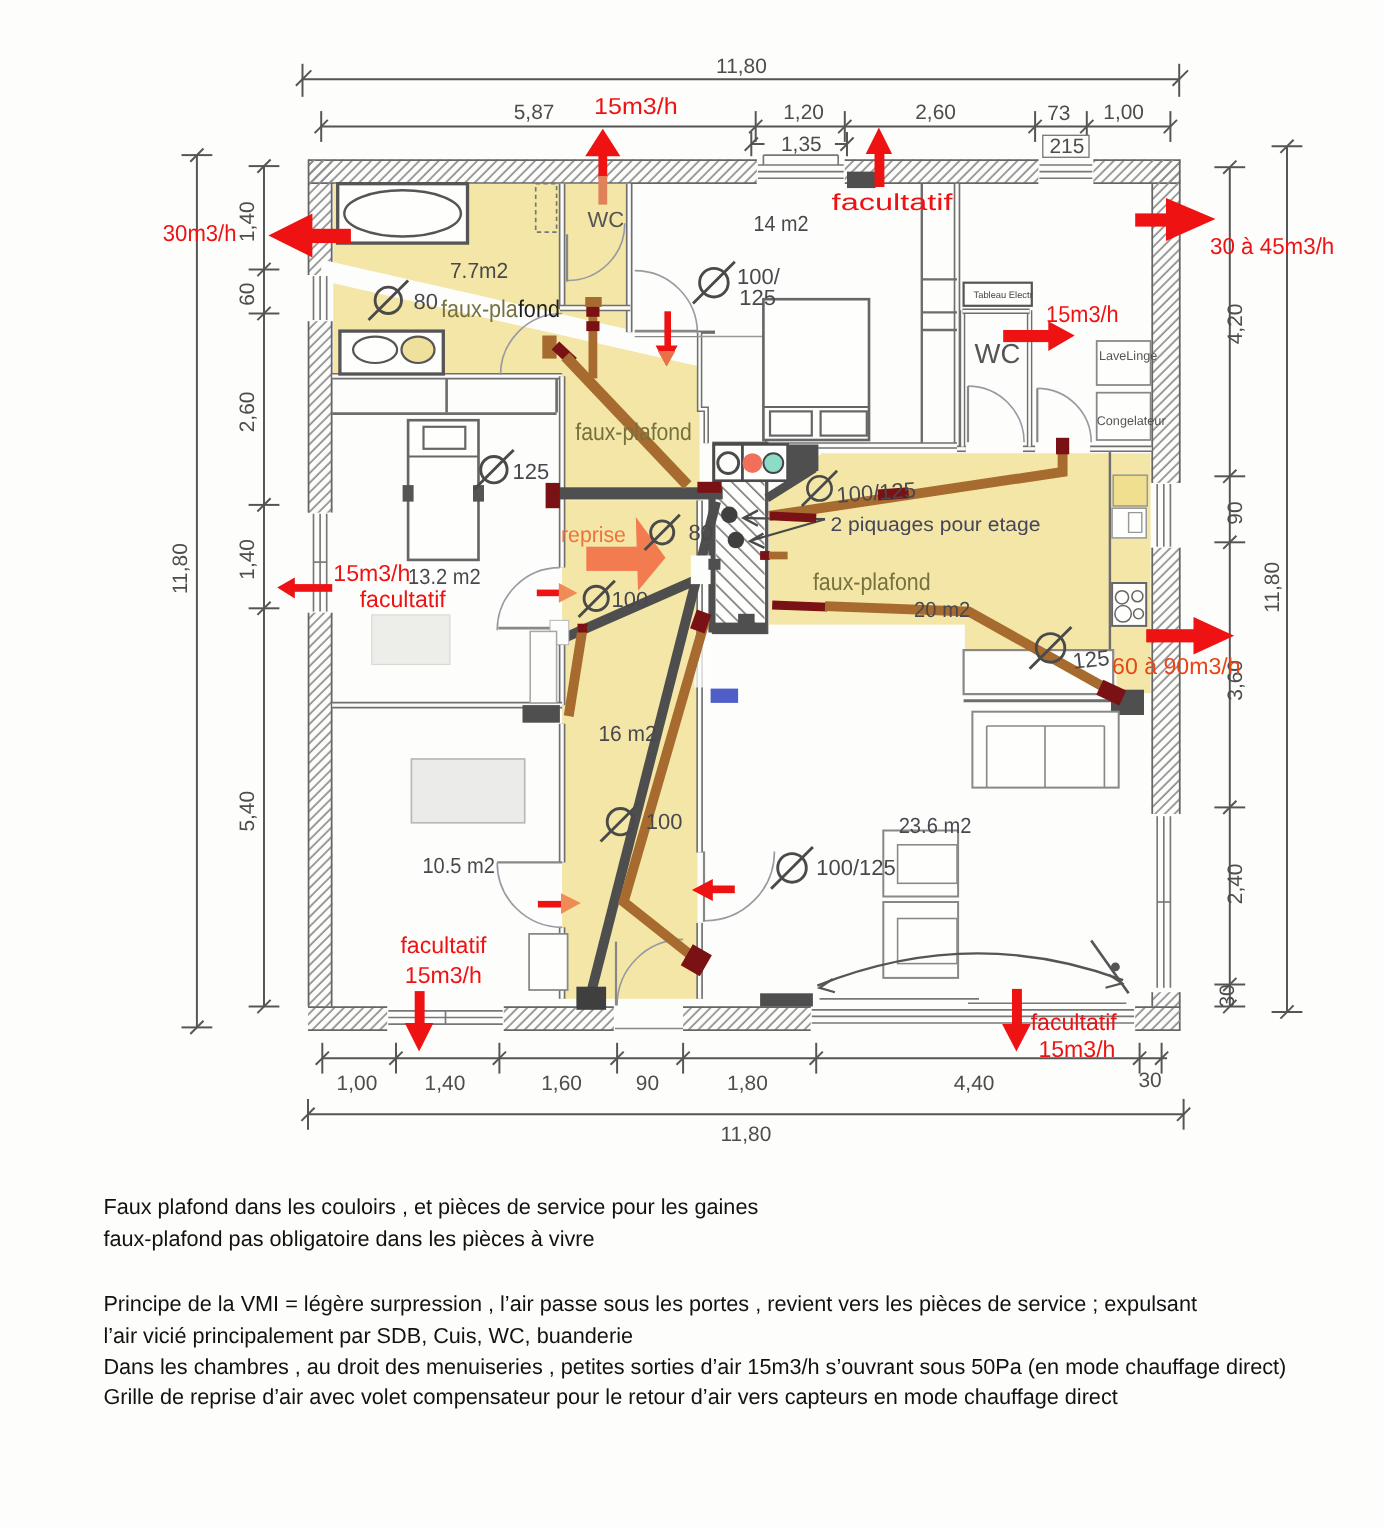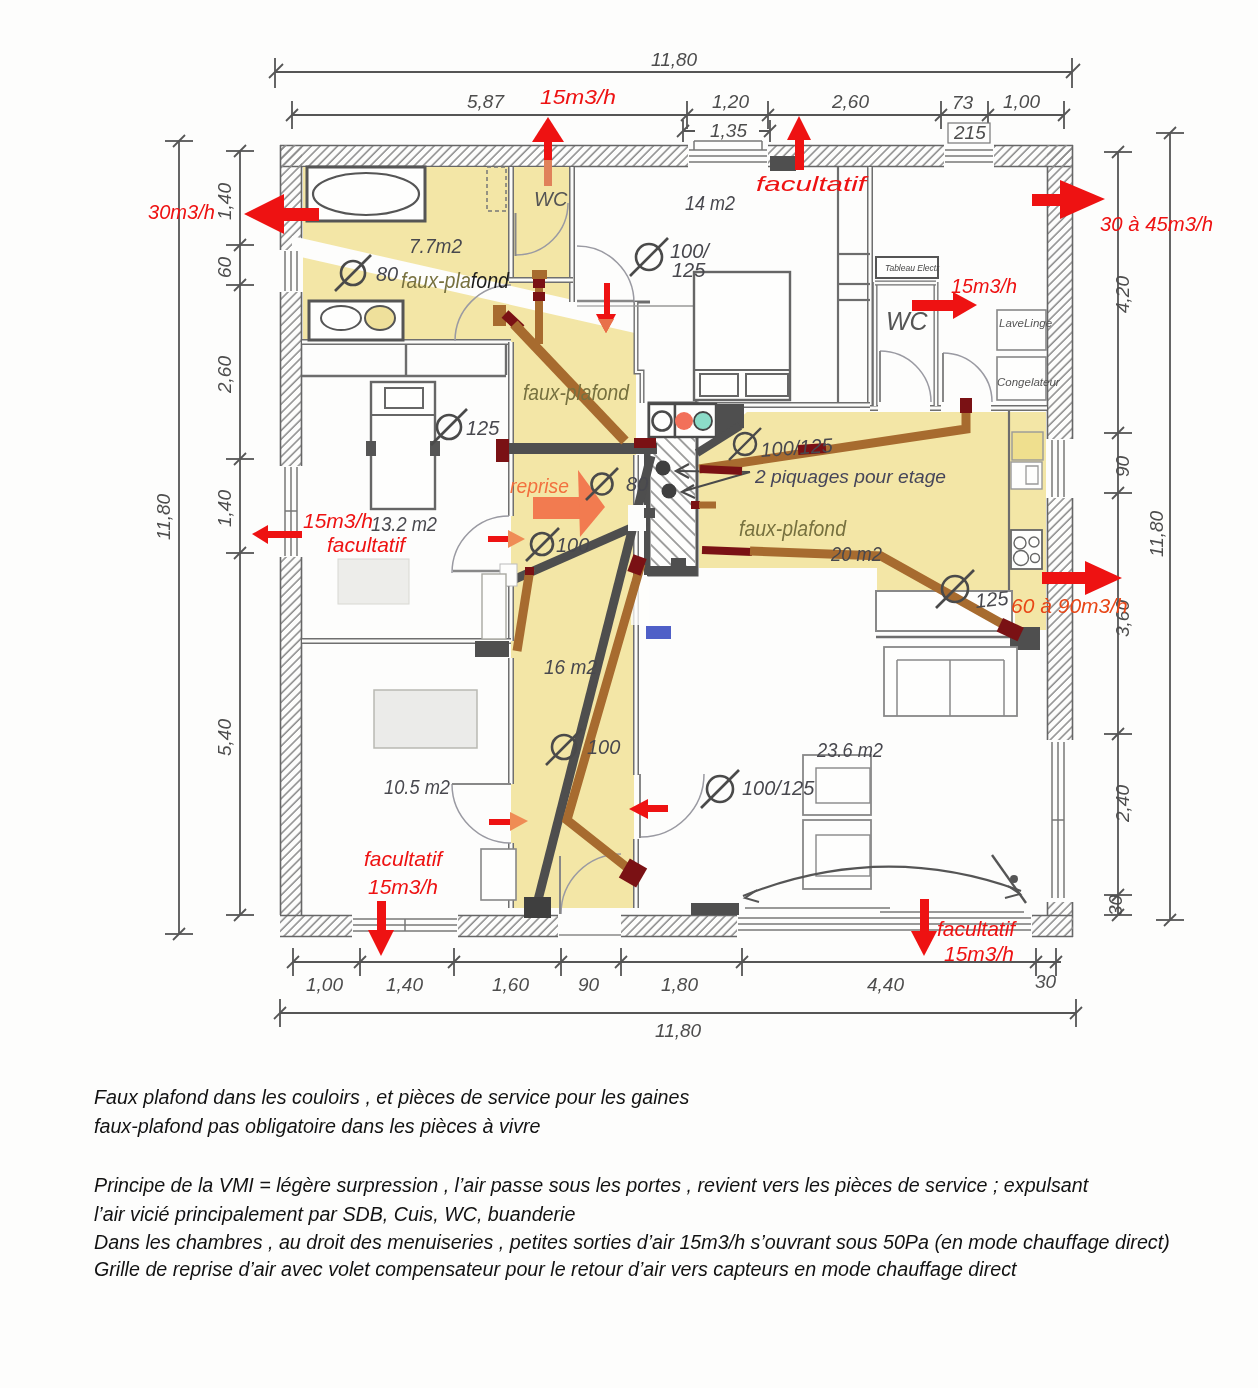--- a/index.html
+++ b/index.html
@@ -1,16 +1,16 @@
 <!DOCTYPE html>
 <html><head>
 <meta charset="utf-8">
 <style>
 html,body{margin:0;padding:0;background:#ffffff;}
-#page{position:relative;width:1258px;height:1388px;background:#fdfdfc;overflow:hidden;font-style:italic;}
+#page{position:relative;width:1258px;height:1388px;background:#fdfdfc;overflow:hidden;}
 svg text{font-family:"Liberation Sans",sans-serif;}
 .dimtxt{fill:#4d4d4d;font-size:19px;}
 .roomtxt{fill:#48484e;font-size:20px;}
 .redtxt{fill:#ee1212;font-size:21px;}
 .olive{fill:#77713f;}
 </style>
 </head>
 <body>
 <div id="page">
 <svg width="1258" height="1388" viewBox="0 0 1258 1388" xmlns="http://www.w3.org/2000/svg">

